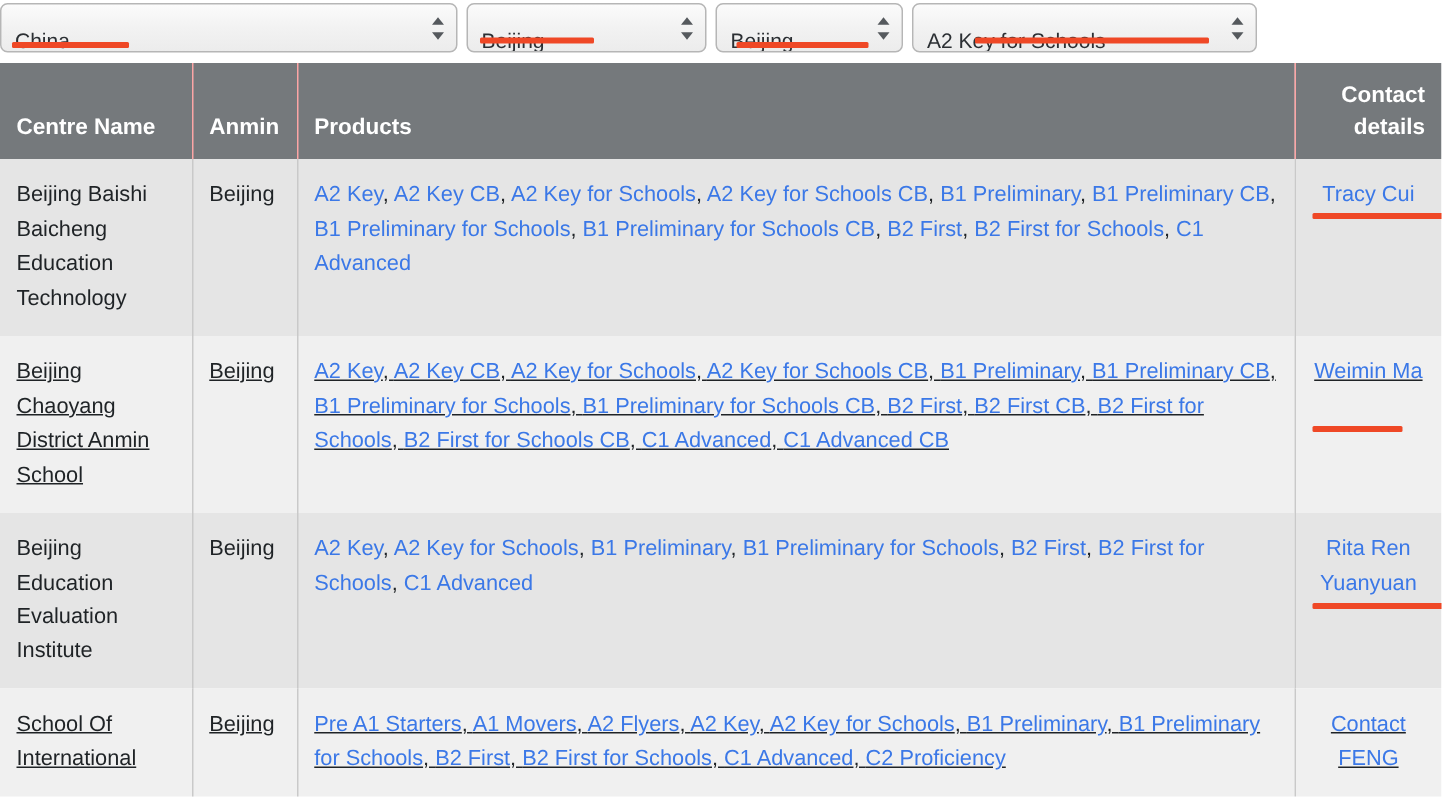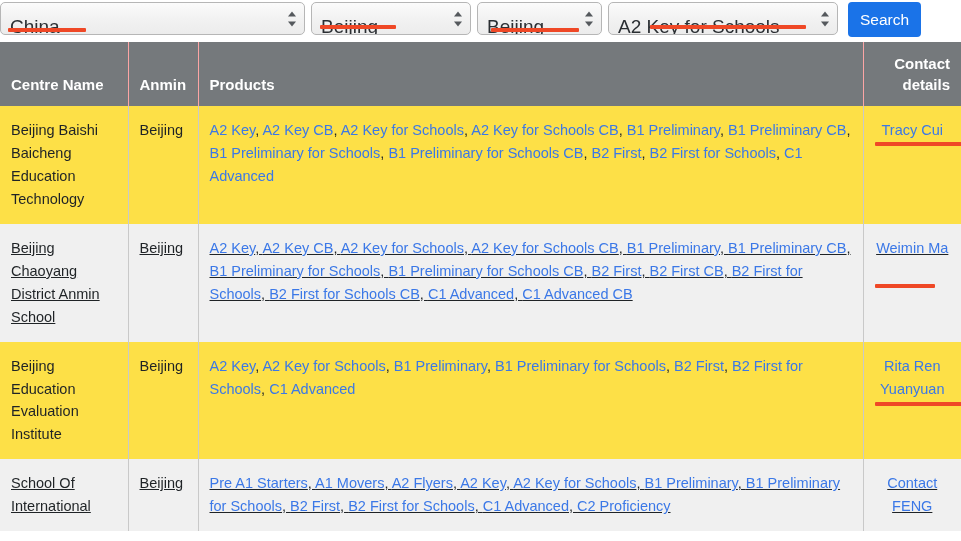--- a/index.html
+++ b/index.html
@@ -27,21 +27,21 @@
   .select-wrap {
     position: relative;
     height: 33px;
     box-sizing: border-box;
     border: 1px solid #b6b6b6;
     border-radius: 5px;
     background: linear-gradient(to bottom, #fbfbfb 0%, #f2f2f2 50%, #ececec 100%);
     display: flex;
     align-items: center;
     padding: 16px 22px 0 9px;
-    font-size: 19px;
+    font-size: 14px;
     color: #2b2f33;
     white-space: nowrap;
     overflow: hidden;
     text-align: right;
   }
   .select-wrap.w-country { width: 305px; }
   .select-wrap.w-region  { width: 160px; }
   .select-wrap.w-city    { width: 125px; }
   .select-wrap.w-product { width: 230px; }
 
@@ -111,21 +111,21 @@
   table.results thead th:last-child { border-right: none; text-align: right; }
 
   table.results tbody td {
     vertical-align: top;
     padding: 13px 11px 13px 11px;
     border-right: 1px solid #c9c9c9;
     line-height: 1.58;
     color: #1f2326;
   }
   table.results tbody td:last-child { border-right: none; text-align: center; }
-  table.results tbody tr.odd  td { background: #fde047; }
+  table.results tbody tr.odd  td { background: #e5e5e5; }
   table.results tbody tr.even td { background: #f0f0f0; text-decoration: underline; }
 
   .col-name     { width: 128px; }
   .col-city     { width: 70px; }
   .col-products { width: 665px; }
   .col-contact  { width: 98px; }
 
   .prod-link, .contact-link {
     color: #3b78e7;
     text-decoration: none;
@@ -171,21 +171,20 @@
   </div>
 
   <div class="select-wrap w-product">
     <span class="select-label">A2 Key for Schools</span>
     <span class="select-arrows">
       <i class="up"></i>
         <i class="down"></i>
     </span>
   </div>
 
-  <button class="search-button">Search</button>
 </div>
 
 <div class="u-red" style="left:8px;  top:28px; width:78px;"></div>
 <div class="u-red" style="left:320px; top:25px; width:76px;"></div>
 <div class="u-red" style="left:491px; top:28px; width:88px;"></div>
 <div class="u-red" style="left:650px; top:25px; width:156px;"></div>
 
 <table class="results">
   <colgroup>
     <col class="col-name">

